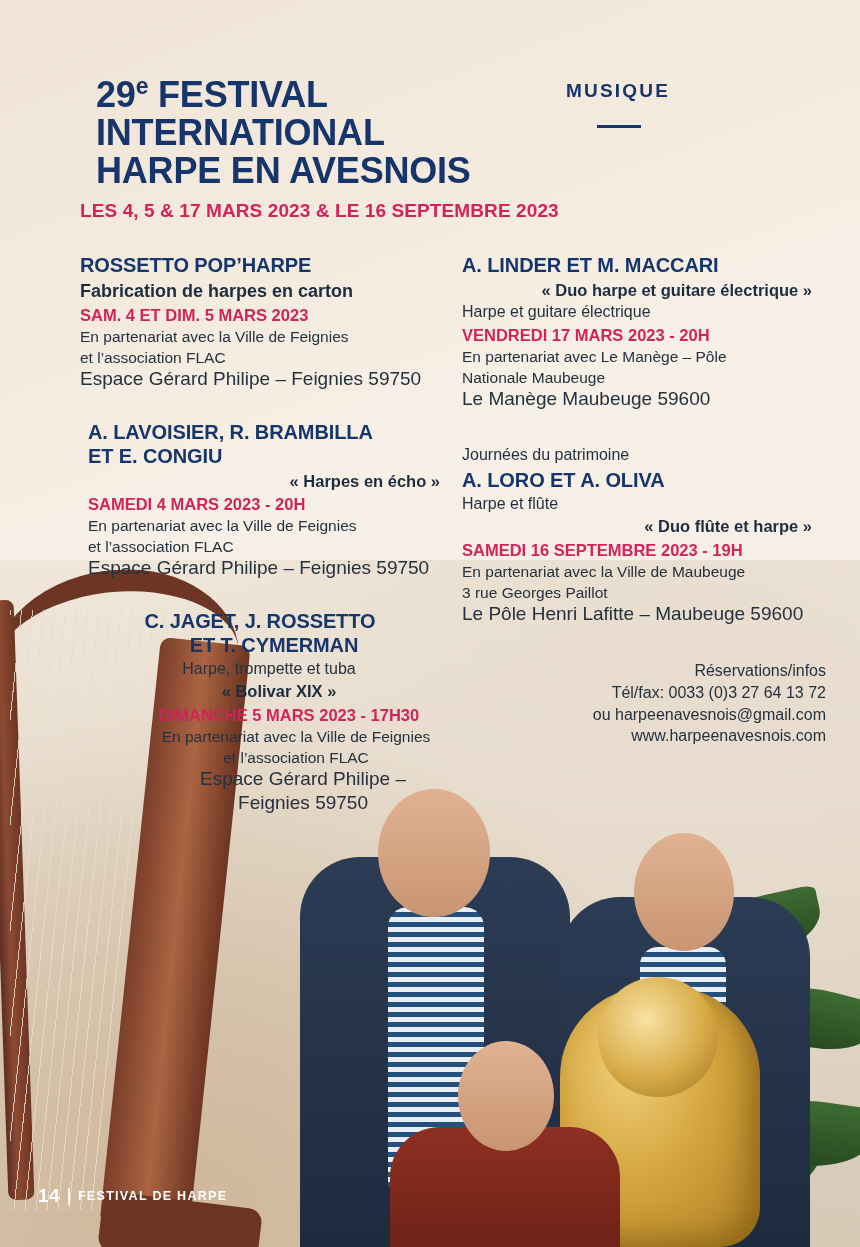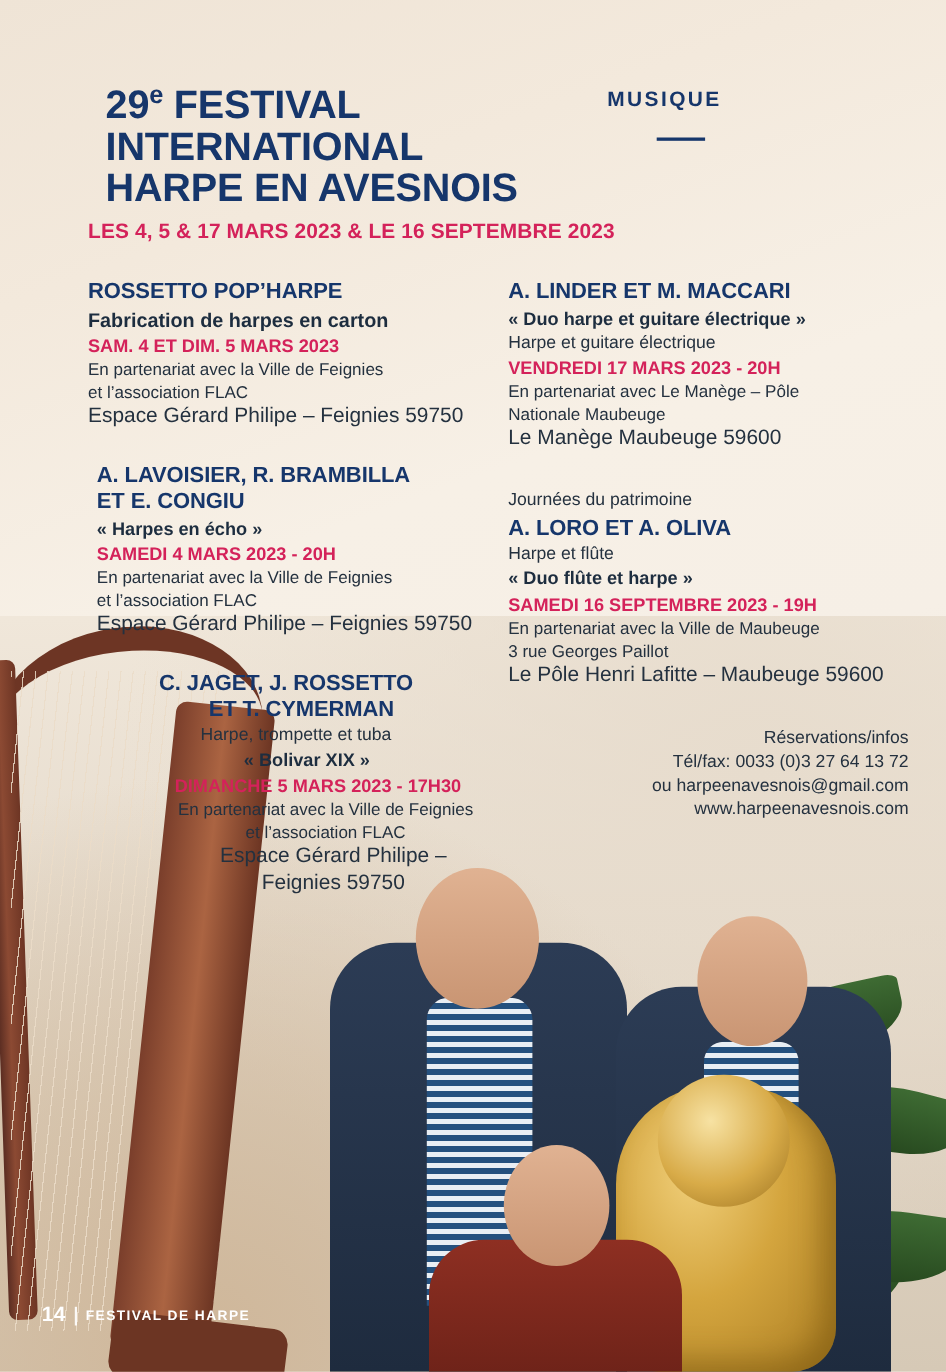--- a/index.html
+++ b/index.html
@@ -184,21 +184,21 @@
   }
 
   
   .content {
     position: absolute;
     inset: 0;
   }
 
   .kicker {
     position: absolute;
-    left: 552px;
+    left: 566px;
     top: 80px;
     font-size: 19px;
     font-weight: bold;
     letter-spacing: 2.2px;
     color: #16366b;
   }
   .kicker-rule {
     position: absolute;
     left: 597px;
     top: 125px;
@@ -266,20 +266,21 @@
     font-size: 16px;
     line-height: 1.3;
     margin-top: 1px;
   }
   .ev-quote {
     color: #1d2d3f;
     font-weight: bold;
     font-size: 16.5px;
     line-height: 1.3;
     margin-top: 2px;
+    text-align: right;
   }
   .ev-date {
     color: #d4225a;
     font-weight: bold;
     font-size: 16.5px;
     line-height: 1.3;
     margin-top: 2px;
   }
   .ev-part {
     color: #24313f;

